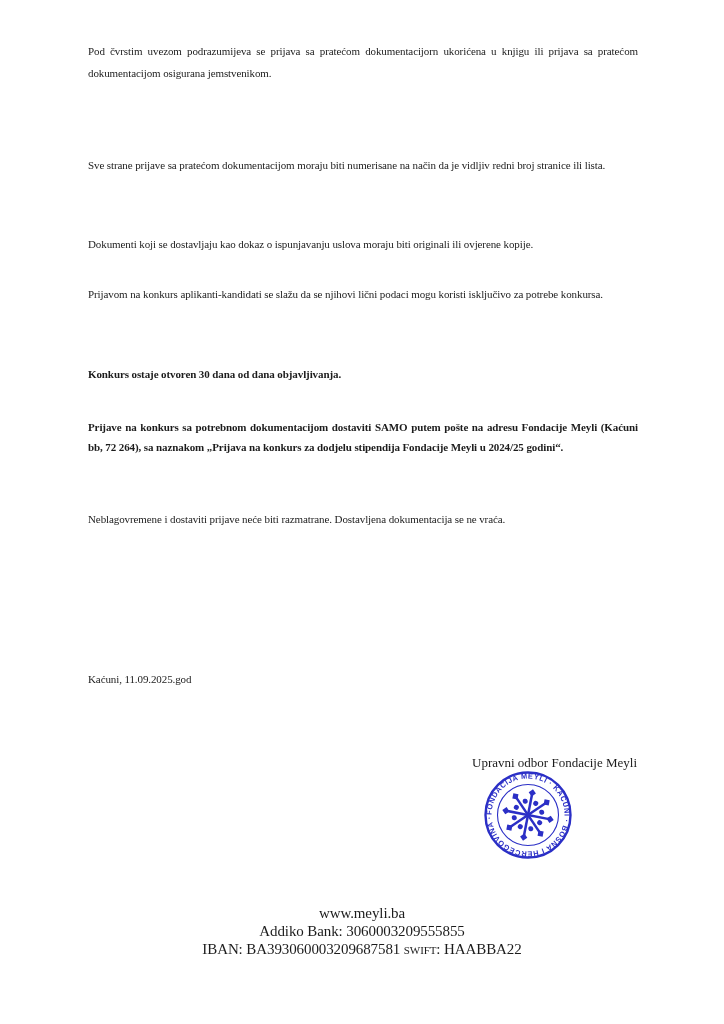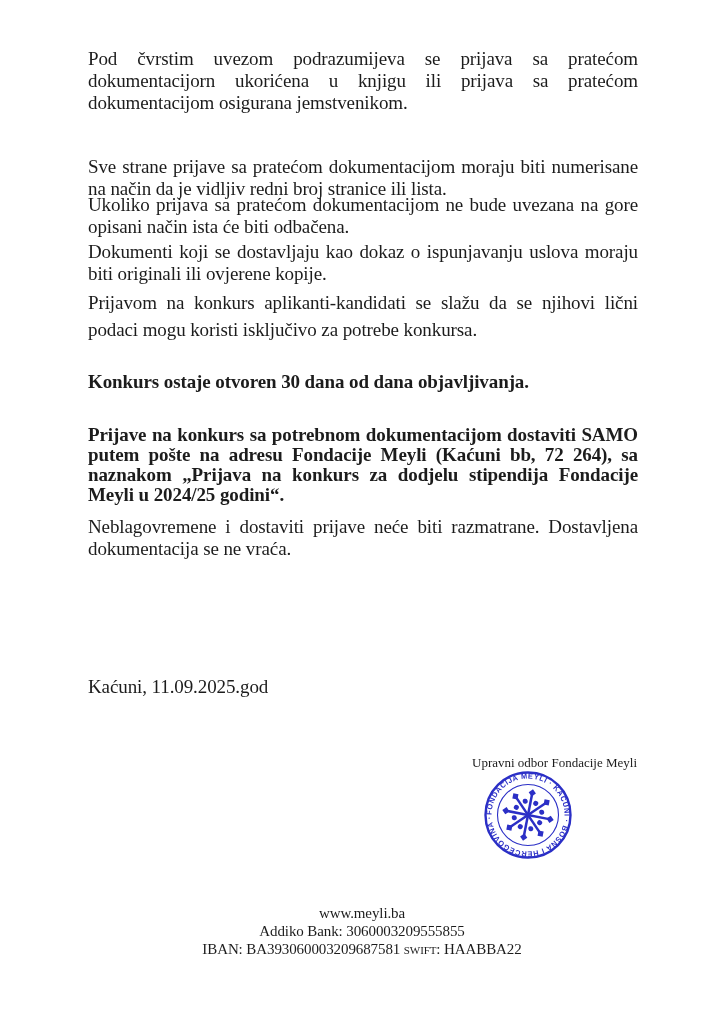--- a/index.html
+++ b/index.html
@@ -7,21 +7,21 @@
     position:relative;
     width:724px;height:1024px;
     background:#ffffff;
     font-family:"Liberation Serif", serif;
     color:#1c1c1c;
     overflow:hidden;
   }
   .block{
     position:absolute;
     left:88px;width:550px;
-    font-size:19px;line-height:22px;
+    font-size:11px;line-height:22px;
     letter-spacing:-0.1px;
     text-align:justify;
   }
   .bold{font-weight:bold;}
   .p5{line-height:27px;}
   .b2{line-height:20px;}
   .dateline{text-align:left;width:auto;}
   .signature{
     position:absolute;right:87px;left:auto;width:auto;
     font-size:13px;line-height:22px;text-align:left;
@@ -45,23 +45,22 @@
   .footer-line{white-space:nowrap;}
   .smallcaps{font-variant:small-caps;}
 </style>
 </head>
 <body>
 
 <div class="page">
 
   <p class="block" style="top:29px">Pod čvrstim uvezom podrazumijeva se prijava sa pratećom dokumentacijorn ukorićena u knjigu ili prijava sa pratećom dokumentacijom osigurana jemstvenikom.</p>
 
-  <p class="block" style="top:137px">Sve strane prijave sa pratećom dokumentacijom moraju biti numerisane na način da je vidljiv redni broj stranice ili lista.</p>
+  <p class="block" style="top:143px">Sve strane prijave sa pratećom dokumentacijom moraju biti numerisane na način da je vidljiv redni broj stranice ili lista.</p>
 
-  <p class="block" style="top:175px">Ukoliko prijava sa pratećom dokumentacijom ne bude uvezana na gore opisani način ista će biti odbačena.</p>
 
   <p class="block p5" style="top:270px">Prijavom na konkurs aplikanti-kandidati se slažu da se njihovi lični podaci mogu koristi isključivo za potrebe konkursa.</p>
 
   <p class="block" style="top:222px">Dokumenti koji se dostavljaju kao dokaz o ispunjavanju uslova moraju biti originali ili ovjerene kopije.</p>
 
   <p class="block bold" style="top:352px">Konkurs ostaje otvoren 30 dana od dana objavljivanja.</p>
 
   <p class="block bold b2" style="top:406px">Prijave na konkurs sa potrebnom dokumentacijom dostaviti SAMO putem pošte na adresu Fondacije Meyli (Kaćuni bb, 72 264), sa naznakom „Prijava na konkurs za dodjelu stipendija Fondacije Meyli  u 2024/25 godini“.</p>
 
   <p class="block" style="top:497px">Neblagovremene i dostaviti prijave neće biti razmatrane. Dostavljena dokumentacija se ne vraća.</p>

